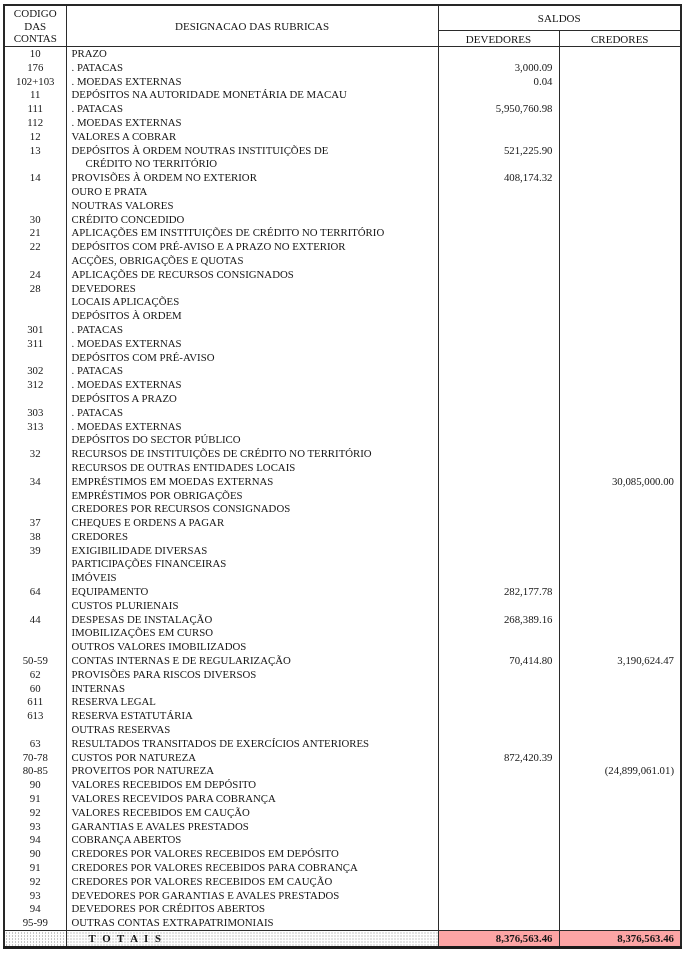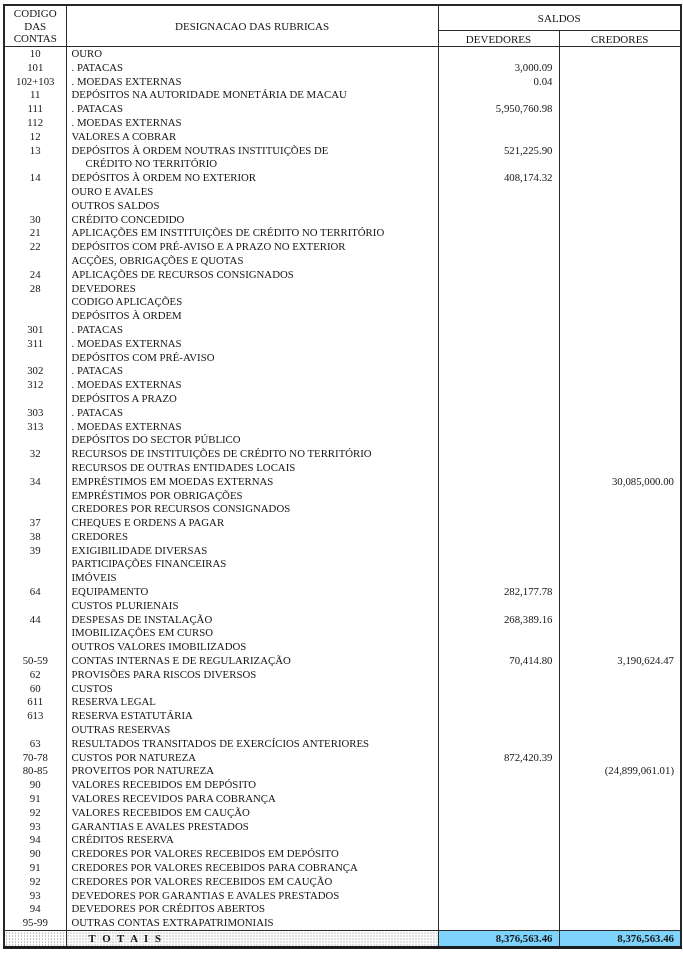--- a/index.html
+++ b/index.html
@@ -63,21 +63,21 @@
     border: 1px solid #2b2b2b;
     border-bottom: 3px solid #1c1c1c;
     font-size: 10.8px;
     font-weight: bold;
     height: 15px;
     line-height: 15px;
     padding: 0;
     vertical-align: middle;
     white-space: nowrap;
   }
-  tfoot td.c-dev, tfoot td.c-cred { text-align: right; padding-right: 6px; background: #7dd3fc; }
+  tfoot td.c-dev, tfoot td.c-cred { text-align: right; padding-right: 6px; background: #fca5a5; }
   .stipple {
     background-color: #fdfdfd;
     background-image: radial-gradient(circle, #8f8f8f 0.7px, transparent 0.9px);
     background-size: 3px 3px;
   }
   tfoot td.t-label {
     padding-left: 22px;
     letter-spacing: 2px;
   }
 </style>
@@ -102,27 +102,27 @@
       </tr>
       <tr>
         <th class="th-sub">DEVEDORES</th>
         <th class="th-sub">CREDORES</th>
       </tr>
     </thead>
     <tbody>
         <tr>
           <td class="c-code">10</td>
           <td class="c-desc">
-            <div class="l1">OURO</div>
-          </td>
-          <td class="c-dev"></td>
-          <td class="c-cred"></td>
-        </tr>
-        <tr>
-          <td class="c-code">101</td>
+            <div class="l1">PRAZO</div>
+          </td>
+          <td class="c-dev"></td>
+          <td class="c-cred"></td>
+        </tr>
+        <tr>
+          <td class="c-code">176</td>
           <td class="c-desc">
             <div class="l1">. PATACAS</div>
           </td>
           <td class="c-dev">3,000.09</td>
           <td class="c-cred"></td>
         </tr>
         <tr>
           <td class="c-code">102+103</td>
           <td class="c-desc">
             <div class="l1">. MOEDAS EXTERNAS</div>
@@ -167,37 +167,37 @@
           <td class="c-desc">
             <div class="l1">DEPÓSITOS À ORDEM NOUTRAS INSTITUIÇÕES DE</div>
             <div class="l2">CRÉDITO NO TERRITÓRIO</div>
           </td>
           <td class="c-dev">521,225.90</td>
           <td class="c-cred"></td>
         </tr>
         <tr>
           <td class="c-code">14</td>
           <td class="c-desc">
-            <div class="l1">DEPÓSITOS À ORDEM NO EXTERIOR</div>
+            <div class="l1">PROVISÕES À ORDEM NO EXTERIOR</div>
           </td>
           <td class="c-dev">408,174.32</td>
           <td class="c-cred"></td>
         </tr>
         <tr>
           <td class="c-code"></td>
           <td class="c-desc">
-            <div class="l1">OURO E AVALES</div>
-          </td>
-          <td class="c-dev"></td>
-          <td class="c-cred"></td>
-        </tr>
-        <tr>
-          <td class="c-code"></td>
-          <td class="c-desc">
-            <div class="l1">OUTROS SALDOS</div>
+            <div class="l1">OURO E PRATA</div>
+          </td>
+          <td class="c-dev"></td>
+          <td class="c-cred"></td>
+        </tr>
+        <tr>
+          <td class="c-code"></td>
+          <td class="c-desc">
+            <div class="l1">NOUTRAS VALORES</div>
           </td>
           <td class="c-dev"></td>
           <td class="c-cred"></td>
         </tr>
         <tr>
           <td class="c-code">30</td>
           <td class="c-desc">
             <div class="l1">CRÉDITO CONCEDIDO</div>
           </td>
           <td class="c-dev"></td>
@@ -239,21 +239,21 @@
           <td class="c-code">28</td>
           <td class="c-desc">
             <div class="l1">DEVEDORES</div>
           </td>
           <td class="c-dev"></td>
           <td class="c-cred"></td>
         </tr>
         <tr>
           <td class="c-code"></td>
           <td class="c-desc">
-            <div class="l1">CODIGO APLICAÇÕES</div>
+            <div class="l1">LOCAIS APLICAÇÕES</div>
           </td>
           <td class="c-dev"></td>
           <td class="c-cred"></td>
         </tr>
         <tr>
           <td class="c-code"></td>
           <td class="c-desc">
             <div class="l1">DEPÓSITOS À ORDEM</div>
           </td>
           <td class="c-dev"></td>
@@ -463,21 +463,21 @@
           <td class="c-code">62</td>
           <td class="c-desc">
             <div class="l1">PROVISÕES PARA RISCOS DIVERSOS</div>
           </td>
           <td class="c-dev"></td>
           <td class="c-cred"></td>
         </tr>
         <tr>
           <td class="c-code">60</td>
           <td class="c-desc">
-            <div class="l1">CUSTOS</div>
+            <div class="l1">INTERNAS</div>
           </td>
           <td class="c-dev"></td>
           <td class="c-cred"></td>
         </tr>
         <tr>
           <td class="c-code">611</td>
           <td class="c-desc">
             <div class="l1">RESERVA LEGAL</div>
           </td>
           <td class="c-dev"></td>
@@ -551,21 +551,21 @@
           <td class="c-code">93</td>
           <td class="c-desc">
             <div class="l1">GARANTIAS E AVALES PRESTADOS</div>
           </td>
           <td class="c-dev"></td>
           <td class="c-cred"></td>
         </tr>
         <tr>
           <td class="c-code">94</td>
           <td class="c-desc">
-            <div class="l1">CRÉDITOS RESERVA</div>
+            <div class="l1">COBRANÇA ABERTOS</div>
           </td>
           <td class="c-dev"></td>
           <td class="c-cred"></td>
         </tr>
         <tr>
           <td class="c-code">90</td>
           <td class="c-desc">
             <div class="l1">CREDORES POR VALORES RECEBIDOS EM DEPÓSITO</div>
           </td>
           <td class="c-dev"></td>

